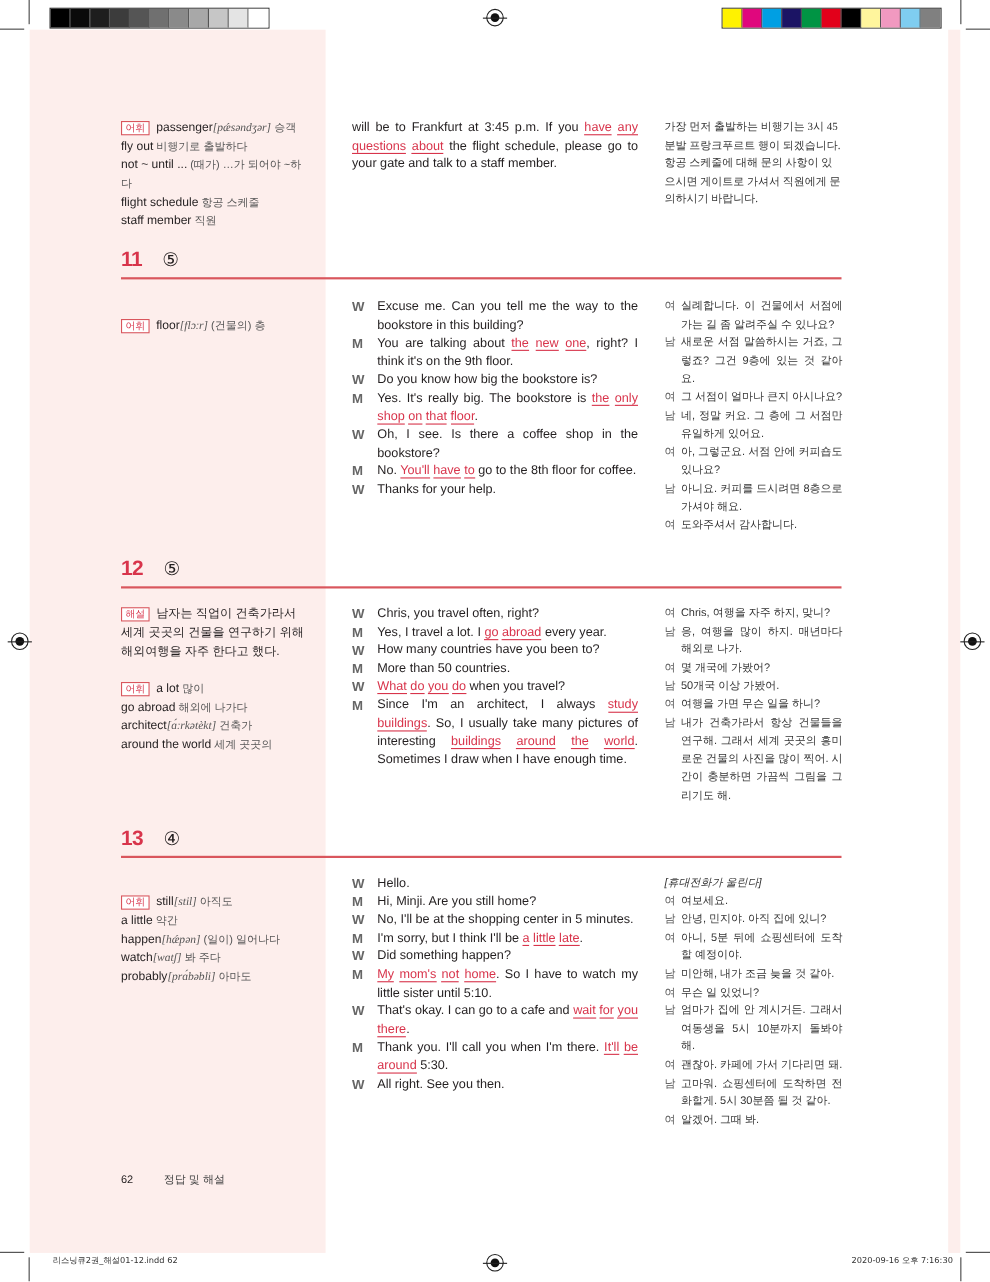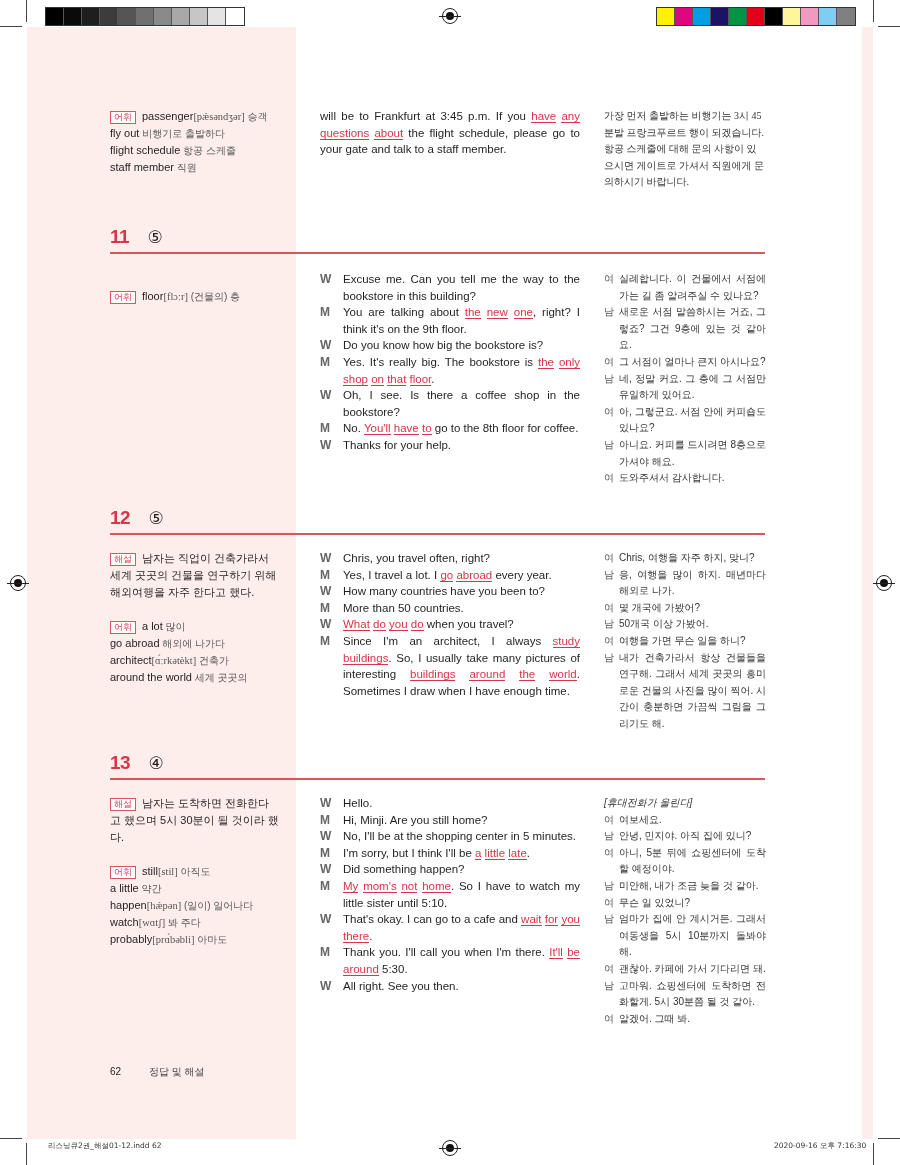--- a/index.html
+++ b/index.html
@@ -14,21 +14,21 @@
   .reg-mark::before { content:""; position:absolute; left:3px; top:3px; width:8px; height:8px; background:#111; border-radius:50%; }
   .reg-mark::after { content:""; position:absolute; left:-4px; top:7px; width:22px; height:1px; background:#222; }
   .crop { position:absolute; background:#444; }
   .section-head { position:absolute; left:110px; width:655px; }
   .section-head .num { font-size:19px; font-weight:bold; color:#d8344b; letter-spacing:-0.5px; }
   .section-head .ans { font-size:17px; margin-left:14px; color:#231f20; }
   .section-head .rule { position:absolute; left:0; right:0; top:26px; height:2px; background:#d9565d; }
   .col-left { position:absolute; left:110px; width:170px; font-size:11px; line-height:17px; }
   .col-left .ko { color:#555; font-size:10px; }
   .tag { display:inline-block; border:1px solid #d9565d; color:#d8344b; font-size:9px; line-height:11px; padding:0 3px; margin-right:6px; background:#fff; }
-  .phon { font-family:"Liberation Serif", serif; color:#555; font-size:10.5px; }
+  .phon { font-family:"Liberation Serif", serif; font-style:italic; color:#555; font-size:10.5px; }
   .col-mid { position:absolute; left:320px; width:260px; font-size:11.5px; line-height:16.6px; }
   .line { display:flex; }
   .spk { width:23px; flex:0 0 23px; font-weight:bold; color:#666; font-size:12px; }
   .txt { flex:1; text-align:justify; }
   .hl { color:#d8344b; border-bottom:1px solid #d8344b; }
   .col-right { position:absolute; left:604px; width:162px; font-size:10px; line-height:16.6px; color:#333; }
   .col-right .spk { width:15px; flex:0 0 15px; font-weight:normal; color:#555; font-size:10px; }
   .italic { font-style:italic; }
   .footer-page { position:absolute; left:110px; top:1065px; font-size:10px; color:#231f20; }
   .footer-page .sec { margin-left:25px; color:#444; }
@@ -76,20 +76,21 @@
 <div class="crop" style="left:873px; top:0; width:1px; height:22px;"></div>
 <div class="crop" style="left:878px; top:26px; width:22px; height:1px;"></div>
 <div class="crop" style="left:26px; top:1143px; width:1px; height:22px;"></div>
 <div class="crop" style="left:0; top:1138px; width:22px; height:1px;"></div>
 <div class="crop" style="left:873px; top:1143px; width:1px; height:22px;"></div>
 <div class="crop" style="left:878px; top:1138px; width:22px; height:1px;"></div>
 
 <div class="col-left" style="top:108px;" id="top-vocab">
     <div><span class="tag">어휘</span><span>passenger</span><span class="phon">[pǽsəndʒər]</span><span class="ko"> 승객</span></div>
     <div><span>fly out</span><span class="ko"> 비행기로 출발하다</span></div>
+    <div><span>not ~ until ...</span><span class="ko"> (때가) …가 되어야 ~하다</span></div>
     <div><span>flight schedule</span><span class="ko"> 항공 스케줄</span></div>
     <div><span>staff member</span><span class="ko"> 직원</span></div>
   </div>
 <div class="col-mid" style="top:108px;">
   <div class="txt" id="top-script" style="text-align:justify;">will be to Frankfurt at 3:45 p.m. If you <span class="hl">have</span> <span class="hl">any</span> <span class="hl">questions</span> <span class="hl">about</span> the flight schedule, please go to your gate and talk to a staff member.</div>
 </div>
 <div class="col-right" style="top:108px;font-family:Liberation Serif, serif;">
   <div>가장 먼저 출발하는 비행기는 3시 45분발 프랑크푸르트 행이 되겠습니다. 항공 스케줄에 대해 문의 사항이 있으시면 게이트로 가셔서 직원에게 문의하시기 바랍니다.</div>
 </div>
 
@@ -232,21 +233,20 @@
       <span class="txt">내가 건축가라서 항상 건물들을 연구해. 그래서 세계 곳곳의 흥미로운 건물의 사진을 많이 찍어. 시간이 충분하면 가끔씩 그림을 그리기도 해.</span>
     </div>
   </div>
 
 <div class="section-head" style="top:752px;">
   <span class="num">13</span>
   <span class="ans">④</span>
   <div class="rule"></div>
 </div>
 <div class="col-left" style="top:795px;">
-  <div><span class="tag">해설</span><span>남자는 도착하면 전화한다고 했으며 5시 30분이 될 것이라 했다.</span></div>
   <div style="height:17px;"></div>
   <div id="q13-vocab">
       <div><span class="tag">어휘</span><span>still</span><span class="phon">[stil]</span><span class="ko"> 아직도</span></div>
       <div><span>a little</span><span class="ko"> 약간</span></div>
       <div><span>happen</span><span class="phon">[hǽpən]</span><span class="ko"> (일이) 일어나다</span></div>
       <div><span>watch</span><span class="phon">[wɑtʃ]</span><span class="ko"> 봐 주다</span></div>
       <div><span>probably</span><span class="phon">[prɑ́bəbli]</span><span class="ko"> 아마도</span></div>
     </div>
 </div>
 <div class="col-mid" style="top:795px;">

